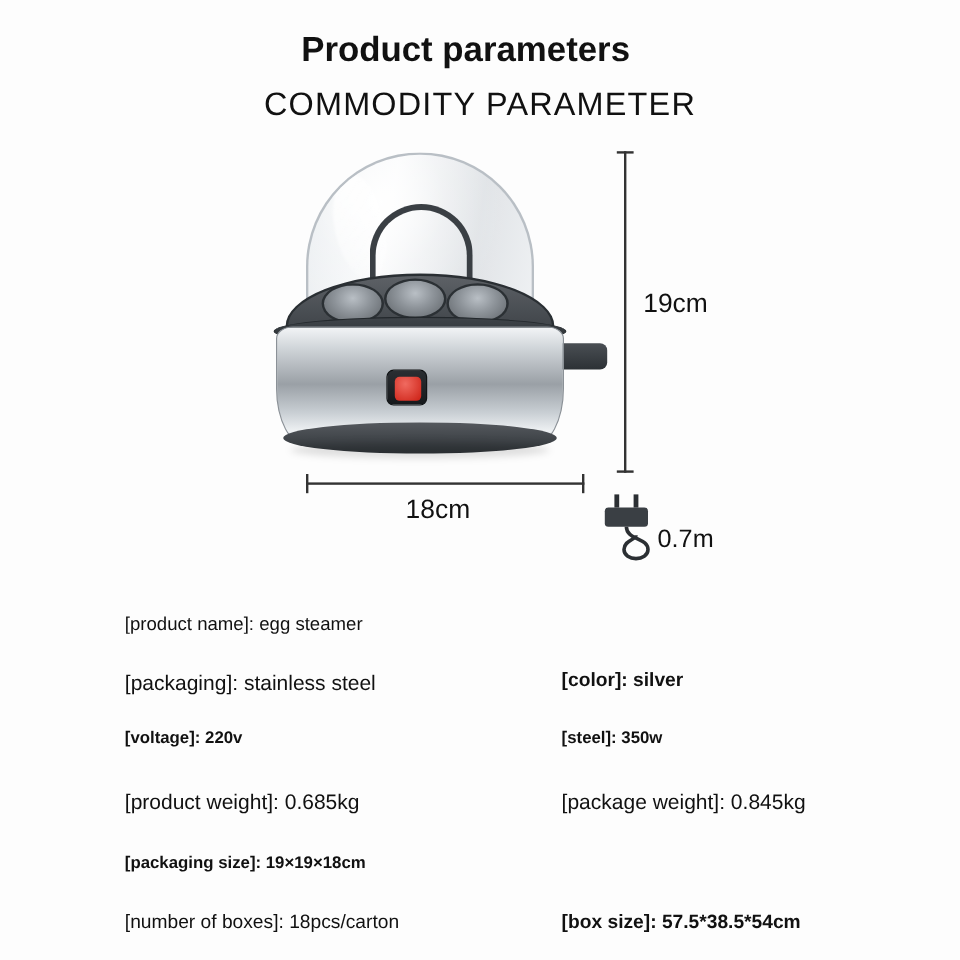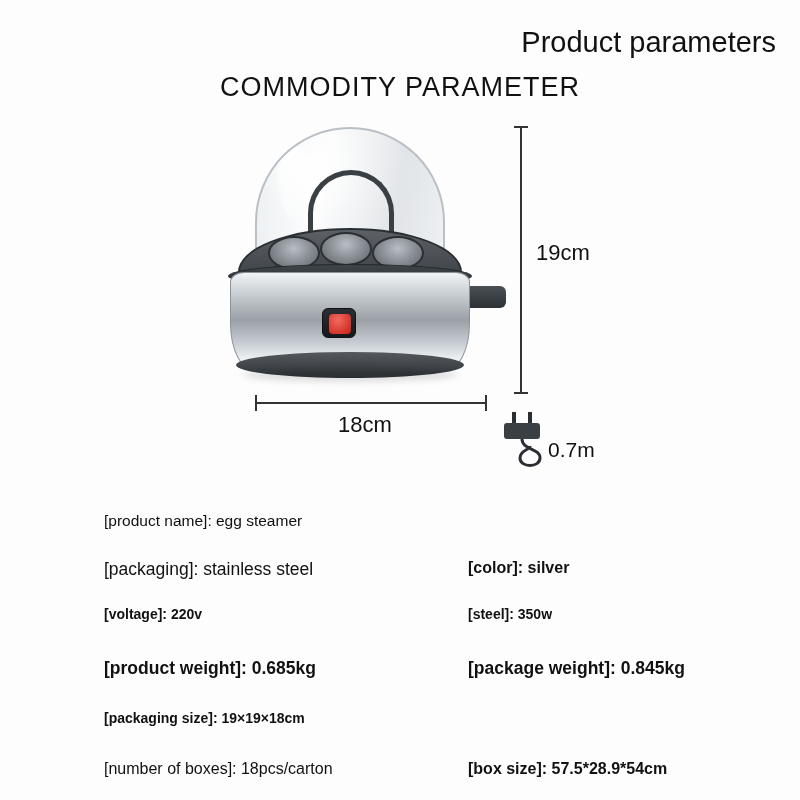--- a/index.html
+++ b/index.html
@@ -19,23 +19,23 @@
     position: relative;
     width: 800px;
     height: 800px;
   }
   
   .title-main {
     position: absolute;
     top: 26px;
     left: 0;
     width: 776px;
-    text-align: right;
+    text-align: center;
     font-size: 29px;
-    font-weight: normal;
+    font-weight: bold;
     letter-spacing: 0px;
     color: #111;
   }
   .title-sub {
     position: absolute;
     top: 72px;
     left: 0;
     width: 800px;
     text-align: center;
     font-size: 27px;
@@ -279,21 +279,21 @@
   .spec {
     position: absolute;
     white-space: nowrap;
     color: #111;
   }
   .s-left  { left: 104px; }
   .s-right { left: 468px; }
   .r1 { top: 0px; }
   .r2 { top: 47px; }
   .r3 { top: 94px; }
-  .r4 { top: 146px; font-weight: bold; }
+  .r4 { top: 146px; }
   .r5 { top: 198px; }
   .r6 { top: 248px; }
   .fs-15 { font-size: 15.5px; }
   .fs-17 { font-size: 17.5px; }
   .fs-20 { font-size: 14px; font-weight: bold; }
   .fs-19 { font-size: 16px; font-weight: bold; }
   .fs-16 { font-size: 16px; }
 </style>
 </head>
 <body>
@@ -347,16 +347,16 @@
 
     <div class="spec s-left  r3 fs-20">[voltage]: 220v</div>
     <div class="spec s-right r3 fs-20">[steel]: 350w</div>
 
     <div class="spec s-left  r4 fs-17">[product weight]: 0.685kg</div>
     <div class="spec s-right r4 fs-17">[package weight]: 0.845kg</div>
 
     <div class="spec s-left  r5 fs-20">[packaging size]: 19×19×18cm</div>
 
     <div class="spec s-left  r6 fs-16">[number of boxes]: 18pcs/carton</div>
-    <div class="spec s-right r6 fs-19">[box size]: 57.5*28.9*54cm</div>
+    <div class="spec s-right r6 fs-19">[box size]: 57.5*38.5*54cm</div>
   </div>
 
 </div>
 
 </body></html>

